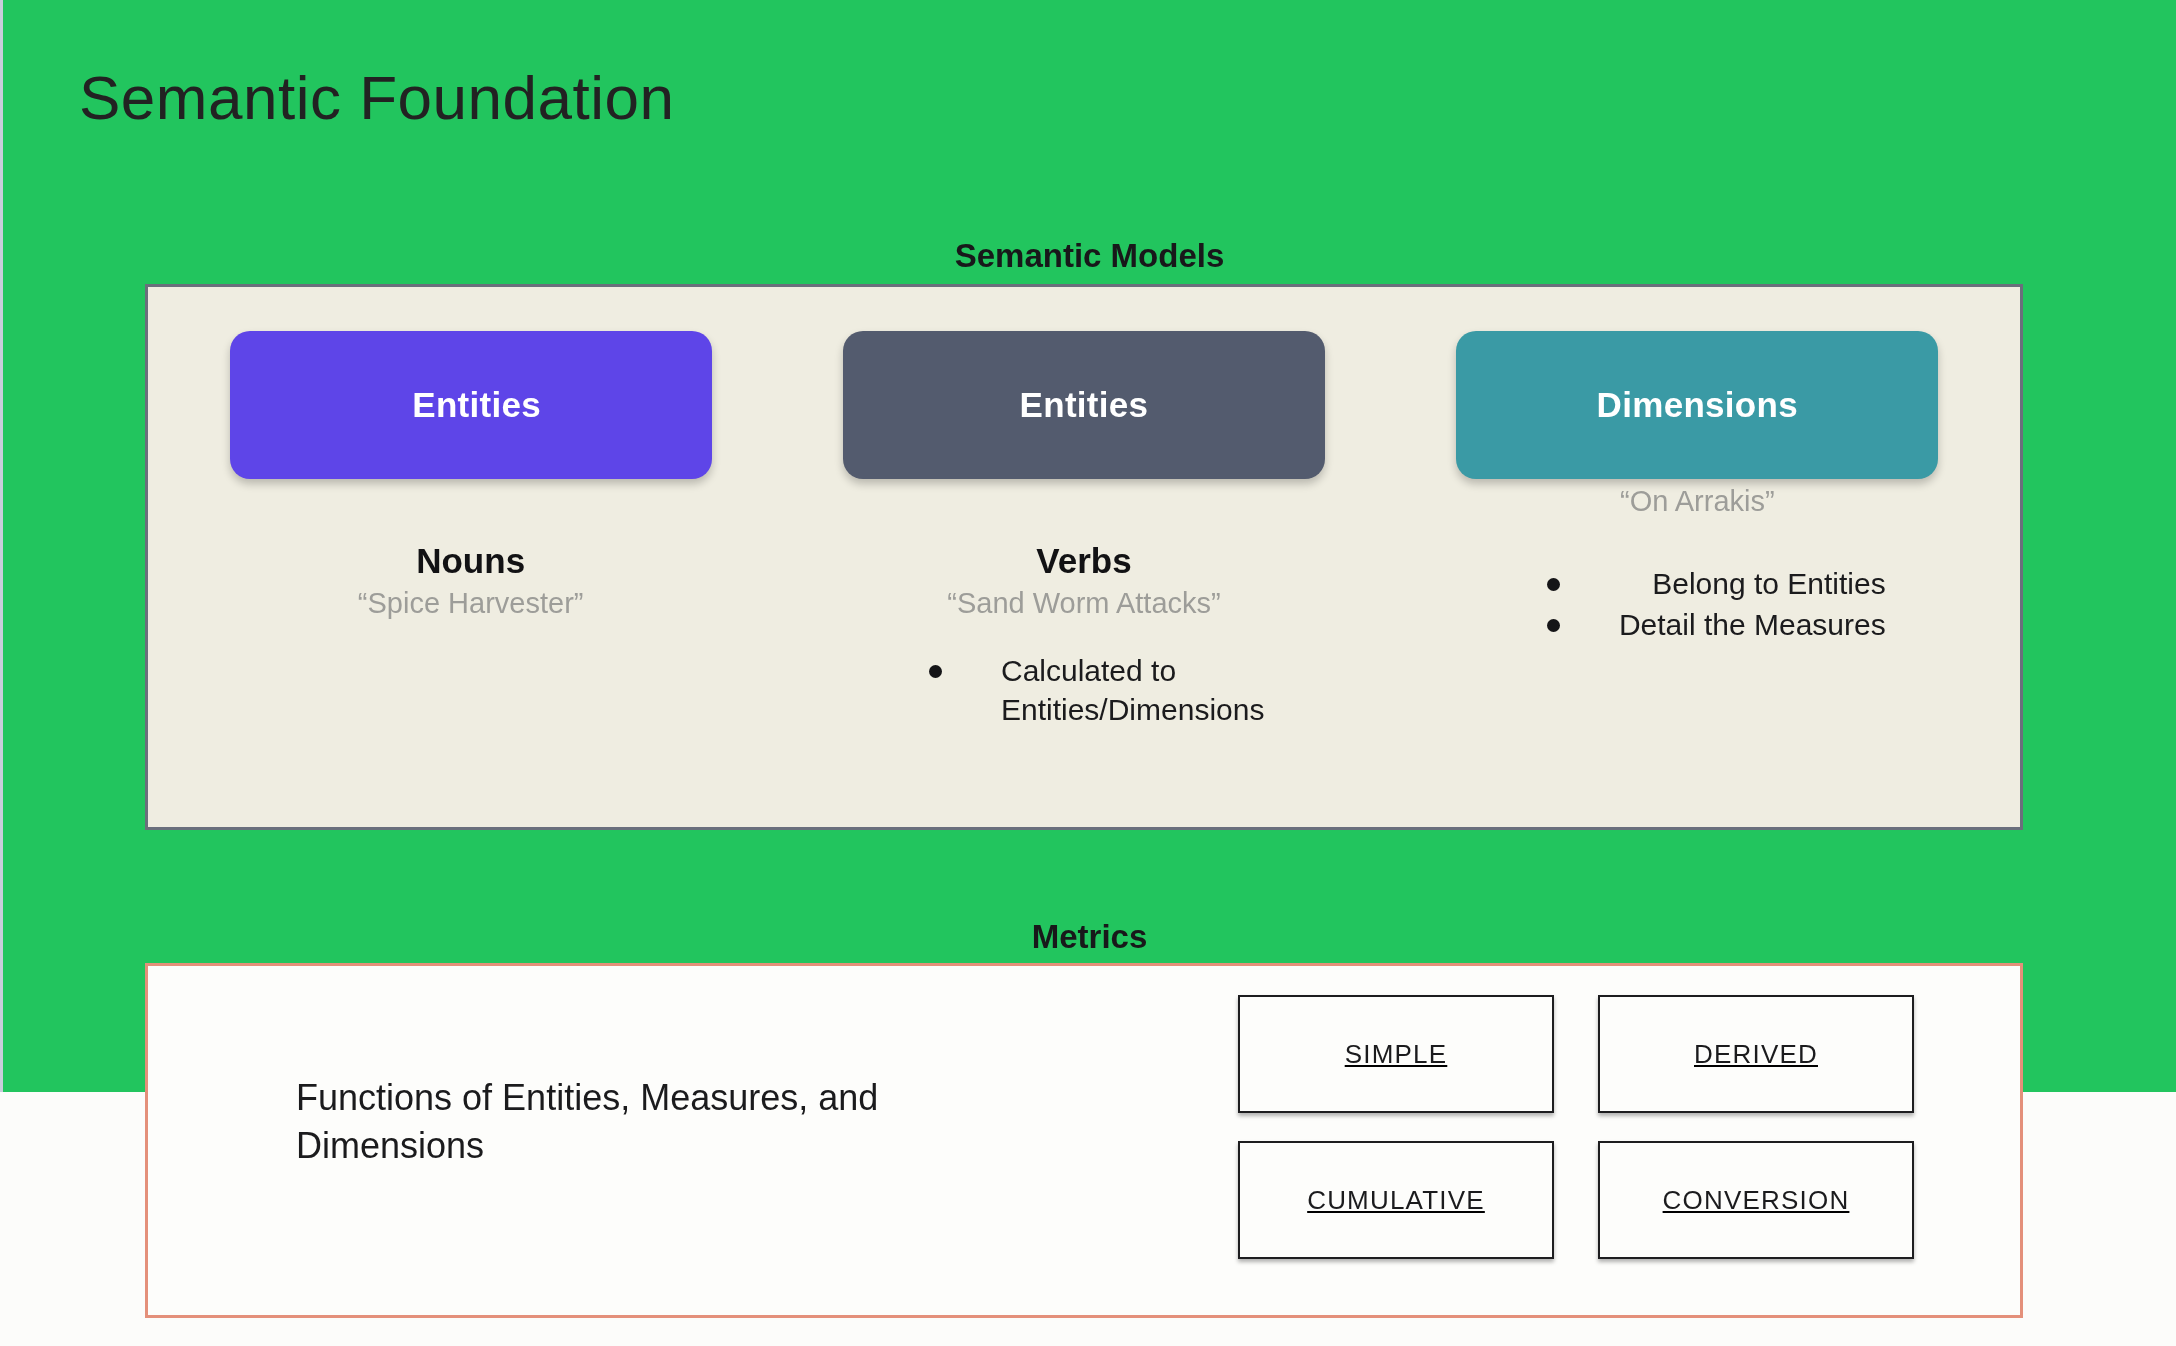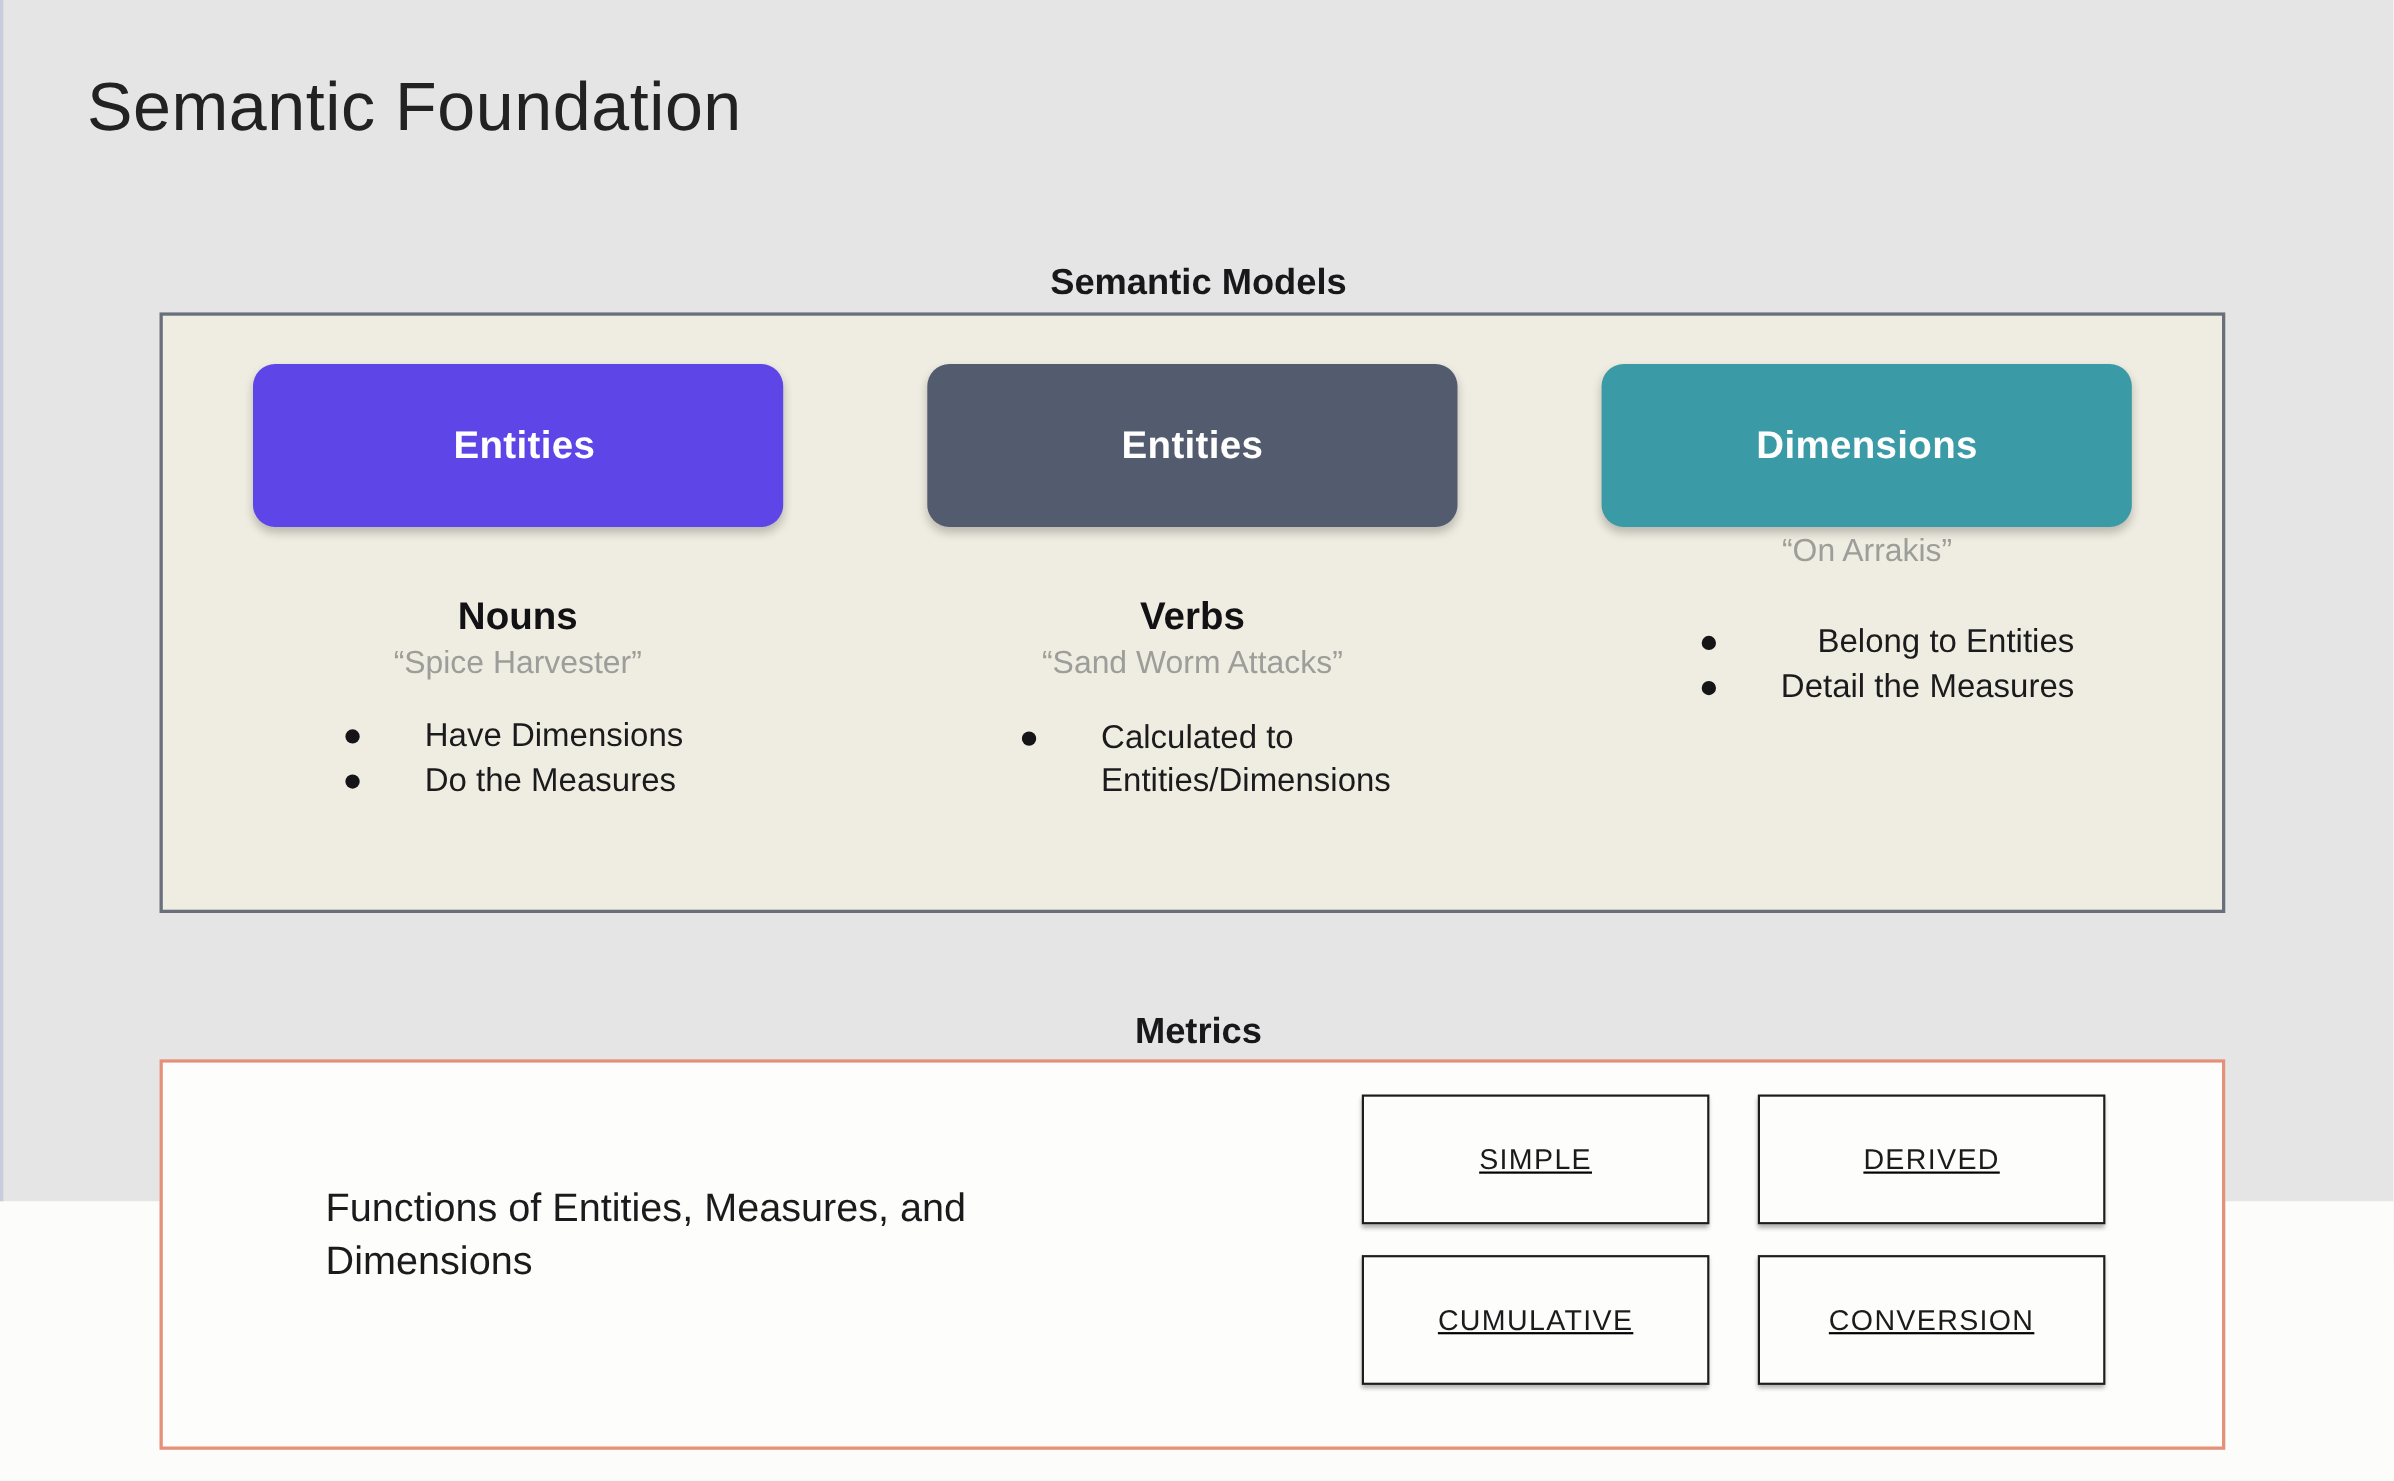--- a/index.html
+++ b/index.html
@@ -9,21 +9,21 @@
     height: 1346px;
     background: #fcfcfa;
     font-family: "Liberation Sans", sans-serif;
     overflow: hidden;
   }
 
   #slide {
     position: relative;
     width: 2176px;
     height: 1092px;
-    background: #e5e5e5;
+    background: #22c55e;
     border-left: 3px solid #c9cddb;
   }
 
   
   #slide-title {
     position: absolute;
     left: 76px;
     top: 62px;
     font-size: 62px;
     font-weight: 400;
@@ -185,30 +185,20 @@
 
   <div id="semantic-models-heading" class="section-heading">Semantic Models</div>
 
   <div id="semantic-models-panel">
     <div class="sm-columns">
 
       <div class="sm-col col-entities">
         <div class="sm-chip chip-entities">Entities</div>
         <div class="sm-partofspeech">Nouns</div>
         <div class="sm-example">“Spice Harvester”</div>
-        <ul class="sm-bullets">
-          <li>
-            <span class="dot"></span>
-            <span>Have Dimensions</span>
-          </li>
-          <li>
-            <span class="dot"></span>
-            <span>Do the Measures</span>
-          </li>
-        </ul>
       </div>
 
       <div class="sm-col col-measures">
         <div class="sm-chip chip-measures">Entities</div>
         <div class="sm-partofspeech">Verbs</div>
         <div class="sm-example">“Sand Worm Attacks”</div>
         <ul class="sm-bullets">
           <li style="max-width:320px;">
             <span class="dot"></span>
             <span>Calculated to Entities/Dimensions</span>

